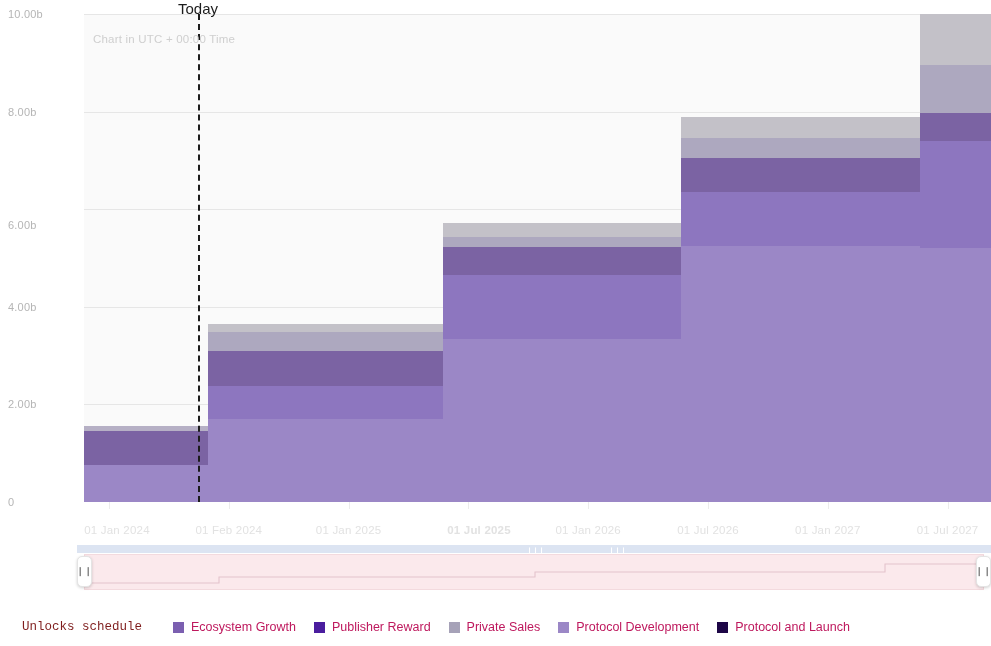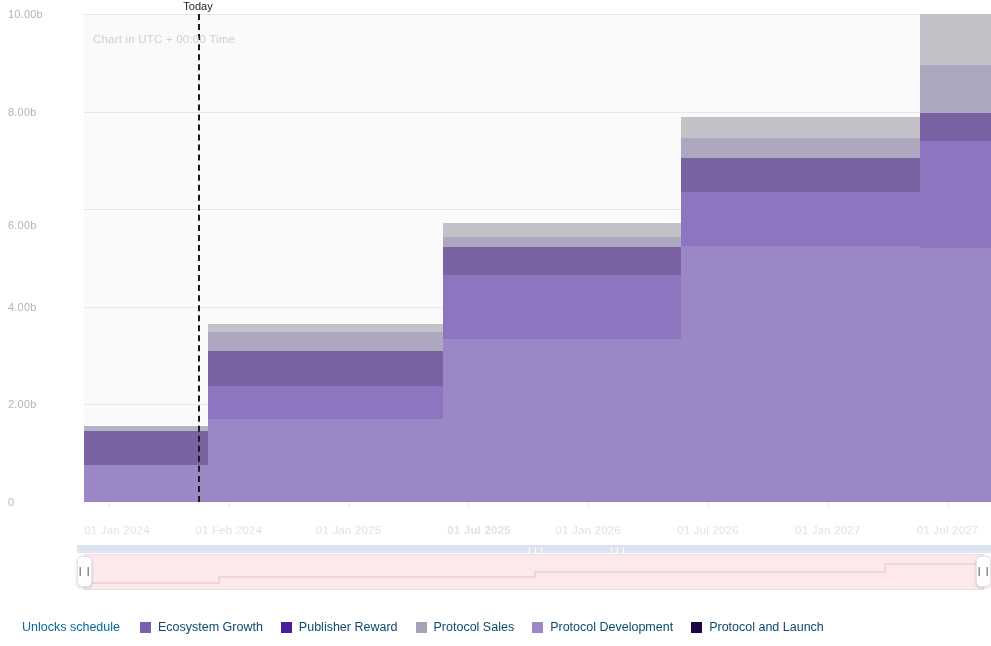--- a/index.html
+++ b/index.html
@@ -75,21 +75,21 @@
   .today-line {
     position: absolute;
     top: 14px;
     width: 0;
     height: 488px;
     border-left: 2.5px dashed #1c1c1c;
   }
   .today-label {
     position: absolute;
     top: 0px;
-    font-size: 11px;
+    font-size: 15px;
     color: #1d1d1d;
     transform: translateX(-50%);
     white-space: nowrap;
   }
 
   
   .utc-note {
     position: absolute;
     left: 93px; top: 33px;
     font-size: 11.5px;
@@ -165,36 +165,37 @@
   
   .legend {
     position: absolute;
     left: 22px; top: 620px;
     display: flex;
     align-items: center;
     gap: 0px;
     font-size: 12.5px;
   }
   .legend-title {
-    color: #0369a1;
-    margin-right: 20px;
-    white-space: nowrap;
+    color: #7f1d1d;
+    margin-right: 31px;
+    white-space: nowrap;
+    font-family: Liberation Mono, monospace;
   }
   .legend-item {
     display: flex;
     align-items: center;
     margin-right: 18px;
     white-space: nowrap;
   }
   .legend-swatch {
     width: 11px; height: 11px;
     margin-right: 7px;
     flex: 0 0 auto;
   }
-  .legend-label { color: #0c4a6e; }
+  .legend-label { color: #be185d; }
 </style>
 </head>
 <body>
 
 <div id="app">
 
   <div class="plot-frame">
     <div class="plot-inner" id="plot-inner">
         <div class="gridline" style="top: 390.4px;"></div>
         <div class="gridline" style="top: 292.8px;"></div>
@@ -295,21 +296,21 @@
         <div class="legend-item">
           <span class="legend-swatch" style="background: rgb(123, 95, 176);"></span>
           <span class="legend-label">Ecosystem Growth</span>
         </div>
         <div class="legend-item">
           <span class="legend-swatch" style="background: rgb(74, 29, 158);"></span>
           <span class="legend-label">Publisher Reward</span>
         </div>
         <div class="legend-item">
           <span class="legend-swatch" style="background: rgb(166, 162, 184);"></span>
-          <span class="legend-label">Protocol Sales</span>
+          <span class="legend-label">Private Sales</span>
         </div>
         <div class="legend-item">
           <span class="legend-swatch" style="background: rgb(155, 135, 198);"></span>
           <span class="legend-label">Protocol Development</span>
         </div>
         <div class="legend-item">
           <span class="legend-swatch" style="background: rgb(29, 6, 70);"></span>
           <span class="legend-label">Protocol and Launch</span>
         </div>
       </div>

